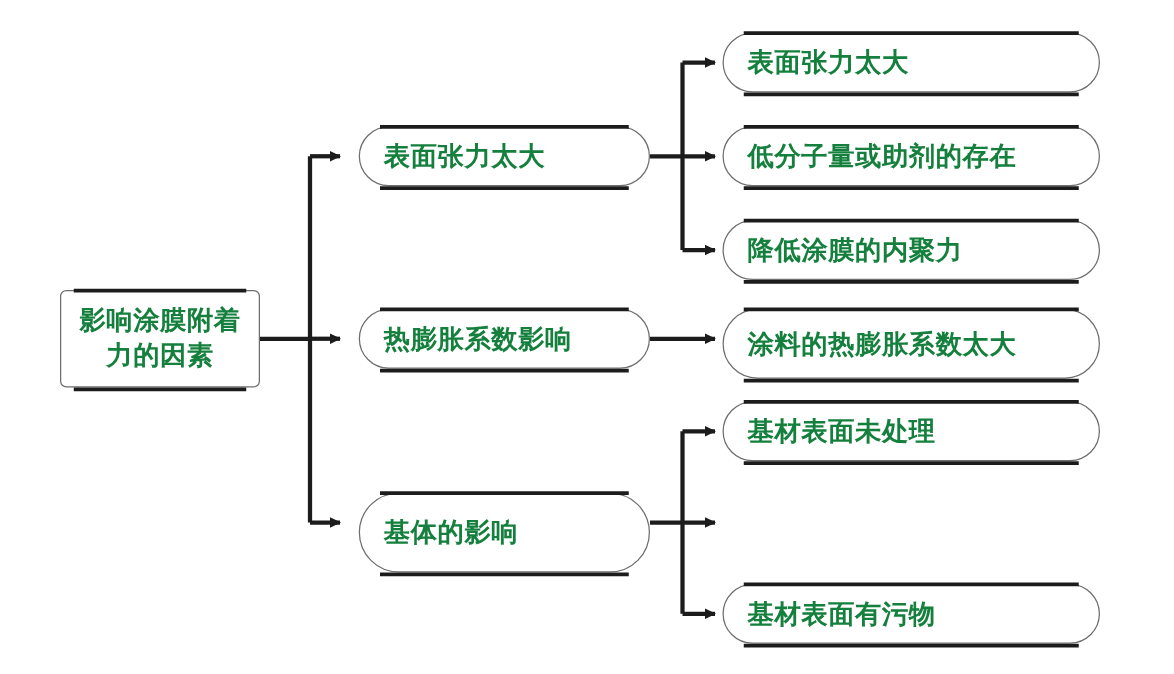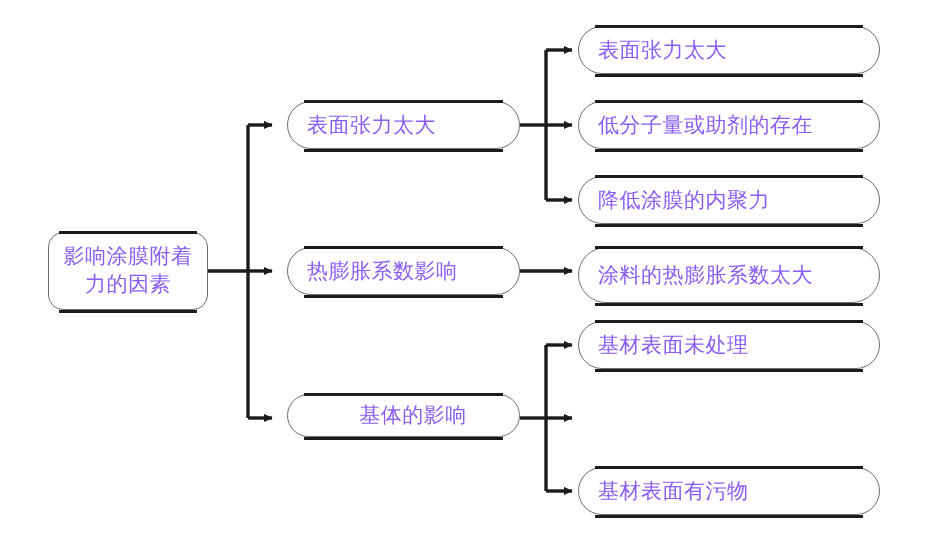--- a/index.html
+++ b/index.html
@@ -32,21 +32,21 @@
     display: flex;
     align-items: center;
     z-index: 2;
   }
   
   .node.pill {
     border-radius: 999px;
   }
   
   .node.rounded {
-    border-radius: 15px;
+    border-radius: 5px;
   }
 
   
   .node .edge-top,
   .node .edge-bottom {
     position: absolute;
     left: 16px;
     right: 16px;
     height: 3px;
     background: #1c1c1c;
@@ -55,25 +55,26 @@
   .node .edge-bottom { bottom: -4px; }
   .node.rounded .edge-top,
   .node.rounded .edge-bottom {
     left: 10px;
     right: 10px;
   }
 
   .label {
     position: relative;
     z-index: 1;
-    color: #8b5cf6;
+    color: #15803d;
     font-size: 21px;
     line-height: 1.28;
     letter-spacing: 0.5px;
     white-space: pre-line;
+    font-weight: bold;
   }
   .label.center {
     width: 100%;
     text-align: center;
   }
   .label.left {
     padding-left: 19px;
     text-align: left;
   }
   .root-label {
@@ -137,21 +138,21 @@
     <span class="edge-bottom"></span>
     <span class="label left">表面张力太大</span>
   </div>
 
   <div class="node pill" style="left:287px; top:247px; width:233px; height:48px;">
     <span class="edge-top"></span>
     <span class="edge-bottom"></span>
     <span class="label left">热膨胀系数影响</span>
   </div>
 
-  <div class="node pill" style="left:287px; top:394px; width:233px; height:43px;justify-content:center;">
+  <div class="node pill" style="left:287px; top:394px; width:233px; height:64px;">
     <span class="edge-top"></span>
     <span class="edge-bottom"></span>
     <span class="label left">基体的影响</span>
   </div>
 
   <div class="node pill" style="left:578px; top:26px; width:302px; height:48px;">
     <span class="edge-top"></span>
     <span class="edge-bottom"></span>
     <span class="label left">表面张力太大</span>
   </div>

